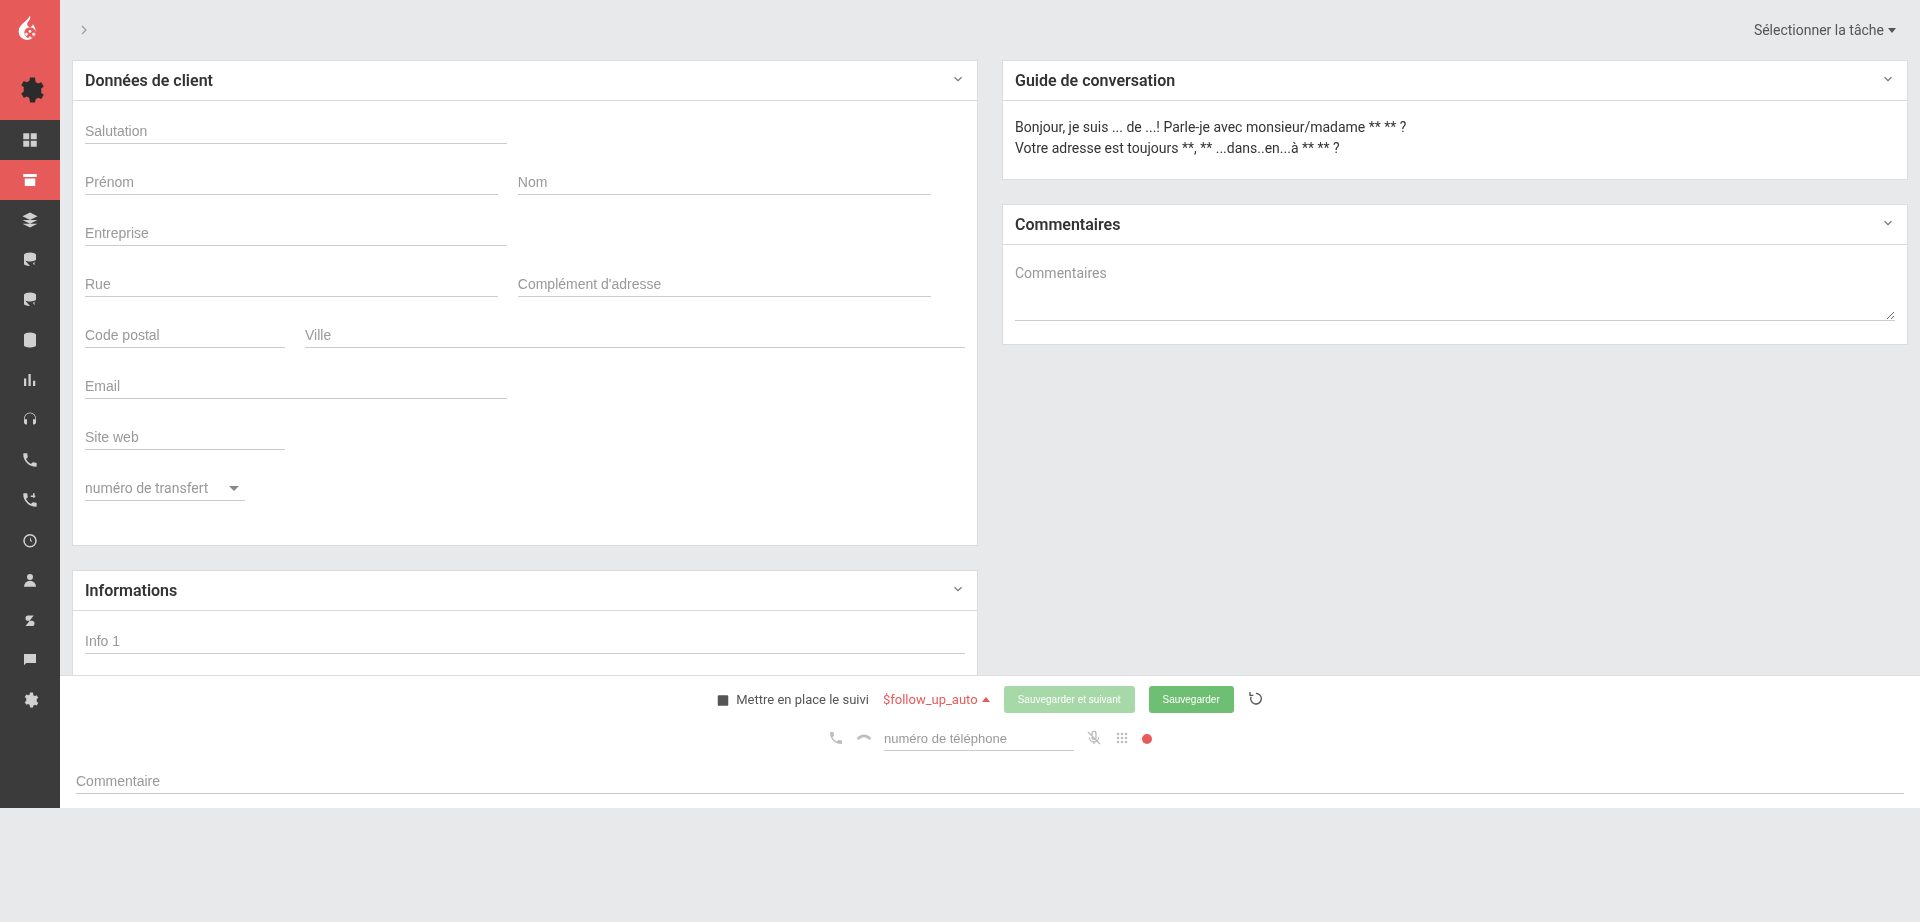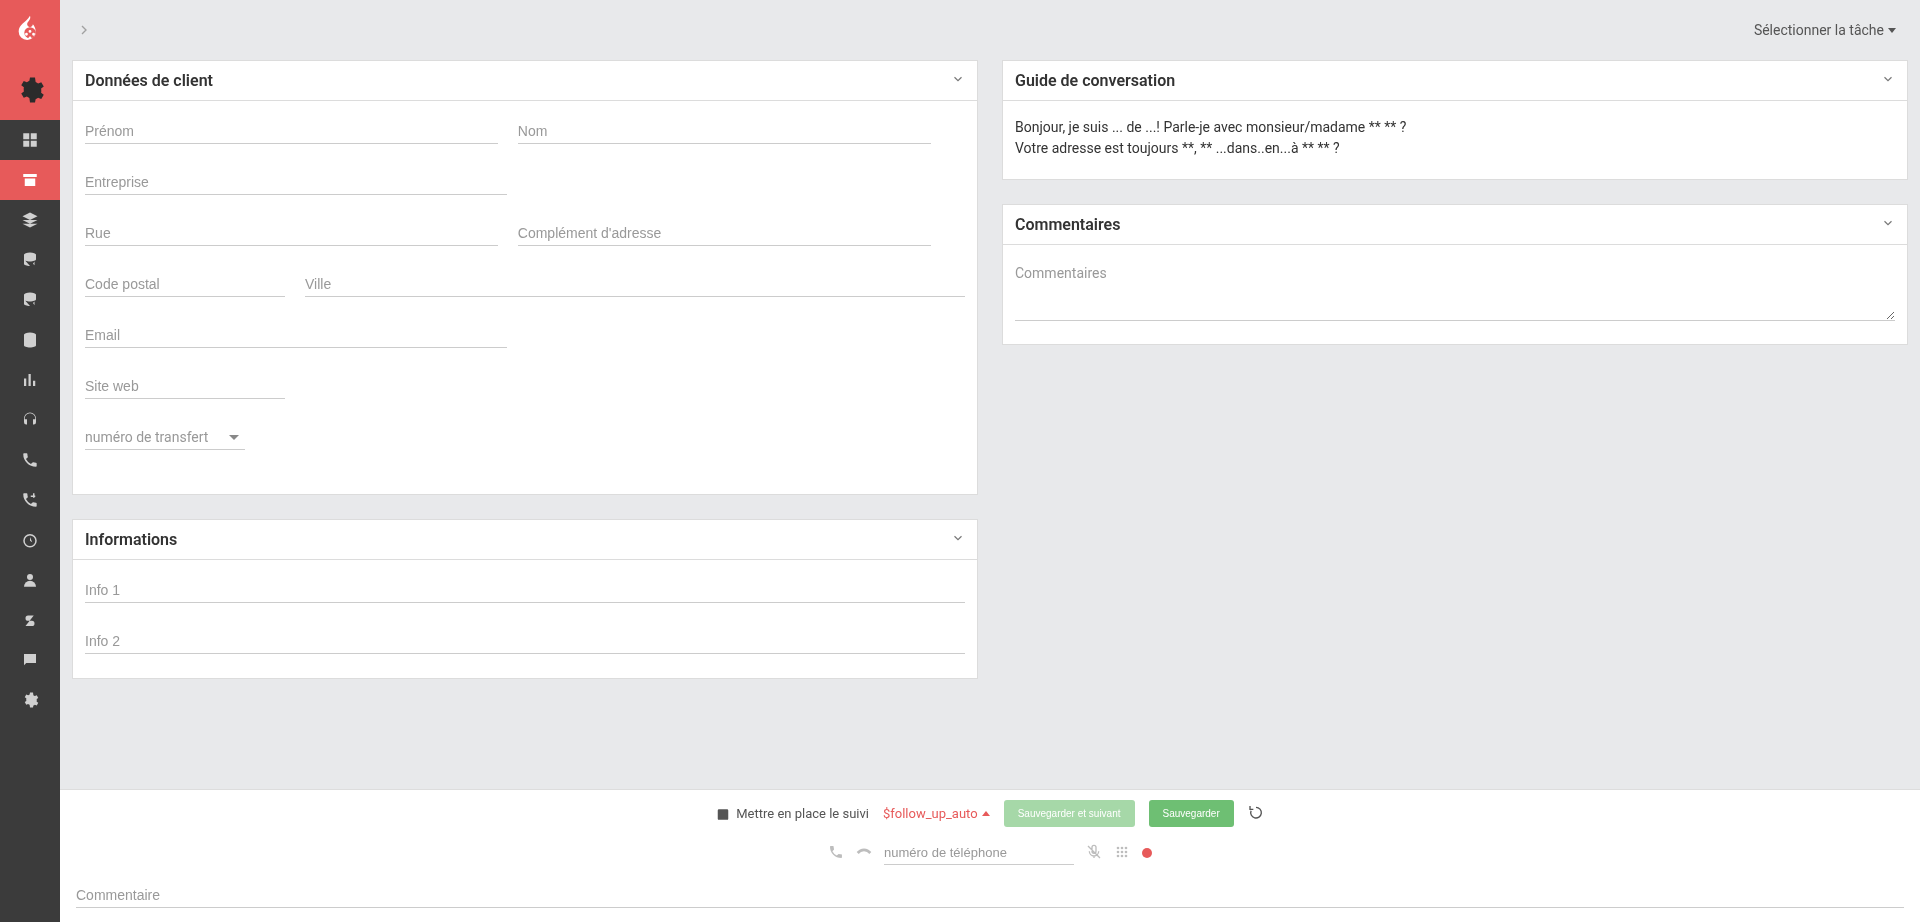--- a/index.html
+++ b/index.html
@@ -12,21 +12,21 @@
     --sidebar-red:#e75a5a;
     --green:#7bc47f;
     --green2:#6ebf73;
     --red-text:#e75a5a;
     --icon:#bdbdbd;
   }
   *{box-sizing:border-box;}
   html,body{margin:0;padding:0;height:100%;width:100%;font-family:-apple-system,BlinkMacSystemFont,"Segoe UI",Roboto,Helvetica,Arial,sans-serif;font-size:14px;color:var(--text);background:var(--bg);}
   
   
-  .app{display:flex;width:1920px;height:922px;overflow:hidden;position:relative;}
+  .app{display:flex;width:1920px;height:808px;overflow:hidden;position:relative;}
   
   
   .sidebar{width:60px;flex:0 0 60px;background:var(--sidebar-dark);display:flex;flex-direction:column;}
   .sidebar .brand{height:60px;background:var(--sidebar-red);display:flex;align-items:center;justify-content:center;}
   .sidebar .brand-gear{height:60px;background:var(--sidebar-red);display:flex;align-items:center;justify-content:center;}
   .sidebar .nav{flex:1;display:flex;flex-direction:column;}
   .sidebar .nav-item{height:40px;display:flex;align-items:center;justify-content:center;color:#d0d0d0;cursor:pointer;}
   .sidebar .nav-item.active{background:var(--sidebar-red);color:#fff;}
   .sidebar svg{width:18px;height:18px;fill:currentColor;}
   .sidebar .brand svg{width:34px;height:34px;fill:#fff;}
@@ -225,20 +225,23 @@
         <div class="col">
 
           <div class="panel">
             <div class="panel-hd">
               <h3>Données de client</h3>
               <span class="chev"><svg viewBox="0 0 24 24">
                     <path d="M6 9l6 6 6-6" fill="none" stroke="#777" stroke-width="2"></path>
                   </svg></span>
             </div>
             <div class="panel-bd">
+              <div class="row">
+                  <div class="fld half"><input placeholder="Salutation" style=""></div>
+                </div>
               <div class="row">
                 <div class="fld half"><input placeholder="Prénom" style=""></div>
                 <div class="fld half"><input placeholder="Nom" style=""></div>
               </div>
               <div class="row">
                   <div class="fld half"><input placeholder="Entreprise" style=""></div>
                 </div>
               <div class="row">
                 <div class="fld half"><input placeholder="Rue" style=""></div>
                 <div class="fld half"><input placeholder="Complément d'adresse" style=""></div>

